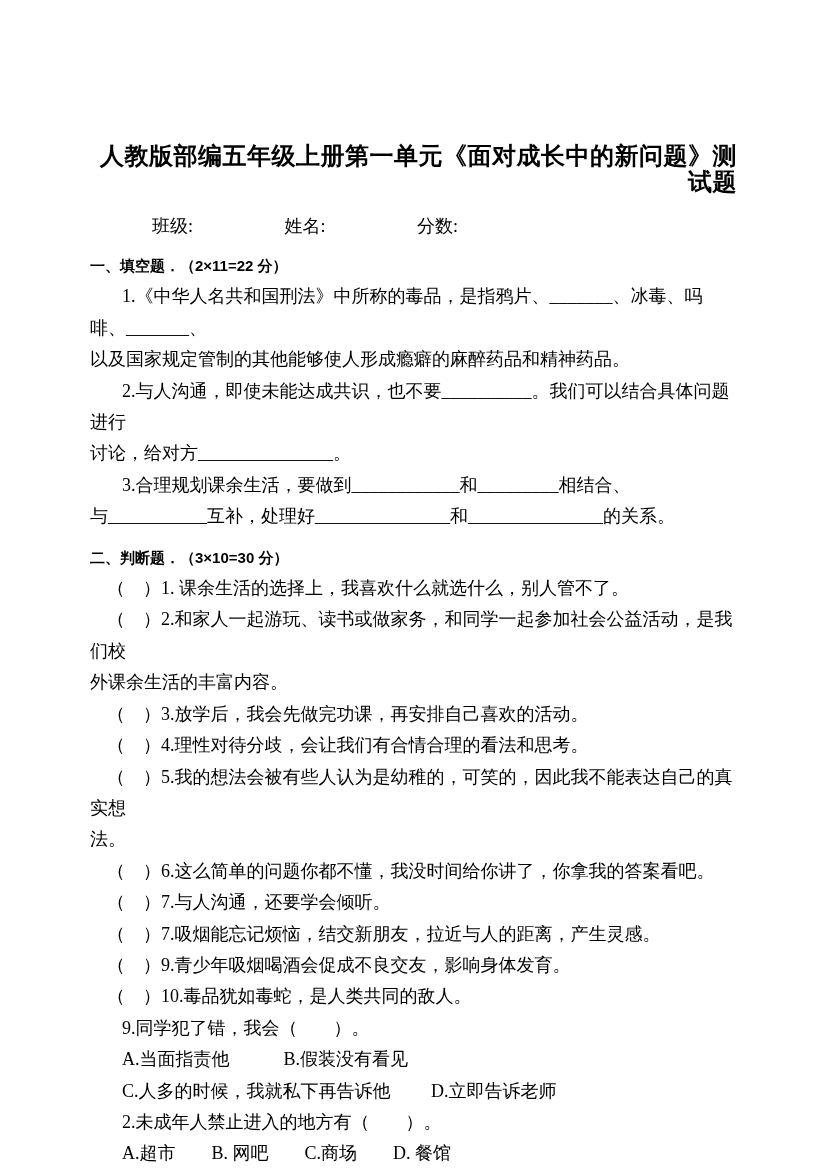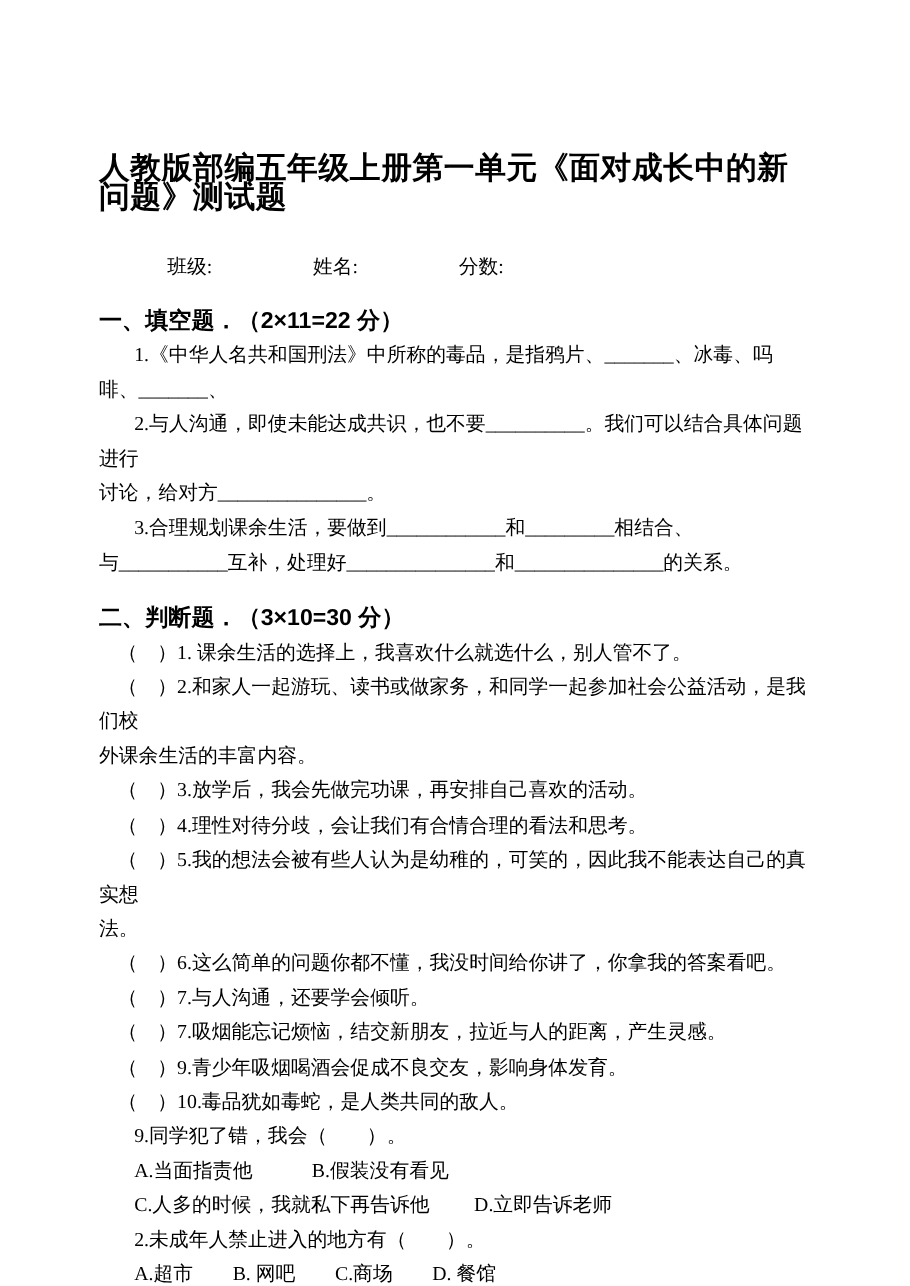--- a/index.html
+++ b/index.html
@@ -16,43 +16,43 @@
     background: #ffffff;
     color: #000000;
     padding: 143px 90px 0 90px;
     font-family: "Liberation Serif", "DejaVu Serif", serif;
     font-size: 18px;
     line-height: 31.4px;
     overflow: hidden;
   }
   .title {
     margin: 0;
-    font-family: Liberation Mono, monospace;
-    font-size: 28px;
+    font-family: Liberation Serif, serif;
+    font-size: 24px;
     line-height: 26px;
     font-weight: 700;
-    text-align: left;
+    text-align: right;
     letter-spacing: 0.5px;
   }
   .info-line {
-    margin-top: 32px;
+    margin-top: 16px;
     line-height: 30px;
     padding-left: 62px;
   }
   .info-field {
     display: inline-block;
     margin-right: 87px;
   }
   .info-field:last-child { margin-right: 0; }
   .heading {
     font-family: "Liberation Sans", "DejaVu Sans", sans-serif;
-    font-size: 21px;
+    font-size: 15px;
     font-weight: 700;
     line-height: 31.4px;
-    margin-top: 19px;
+    margin-top: 9px;
   }
   .line {
     white-space: pre-wrap;
     line-height: 31.4px;
   }
   .ind { text-indent: 32px; }       
   .ind-sm { text-indent: 17px; }    
 </style>
 </head>
 <body>
@@ -62,20 +62,21 @@
   <h1 class="title">人教版部编五年级上册第一单元《面对成长中的新问题》测试题</h1>
 
   <div class="info-line">
     <span class="info-field">班级:</span>
     <span class="info-field">姓名:</span>
     <span class="info-field">分数:</span>
   </div>
 
   <div class="heading">一、填空题．（2×11=22 分）</div>
   <div class="line ind">1.《中华人名共和国刑法》中所称的毒品，是指鸦片、_______、冰毒、吗啡、_______、</div>
+  <div class="line">以及国家规定管制的其他能够使人形成瘾癖的麻醉药品和精神药品。</div>
   <div class="line ind">2.与人沟通，即使未能达成共识，也不要__________。我们可以结合具体问题进行</div>
   <div class="line">讨论，给对方_______________。</div>
   <div class="line ind">3.合理规划课余生活，要做到____________和_________相结合、</div>
   <div class="line">与___________互补，处理好_______________和_______________的关系。</div>
 
   <div class="heading">二、判断题．（3×10=30 分）</div>
   <div class="line ind-sm">（　）1. 课余生活的选择上，我喜欢什么就选什么，别人管不了。</div>
   <div class="line ind-sm">（　）2.和家人一起游玩、读书或做家务，和同学一起参加社会公益活动，是我们校</div>
   <div class="line">外课余生活的丰富内容。</div>
   <div class="line ind-sm">（　）3.放学后，我会先做完功课，再安排自己喜欢的活动。</div>

